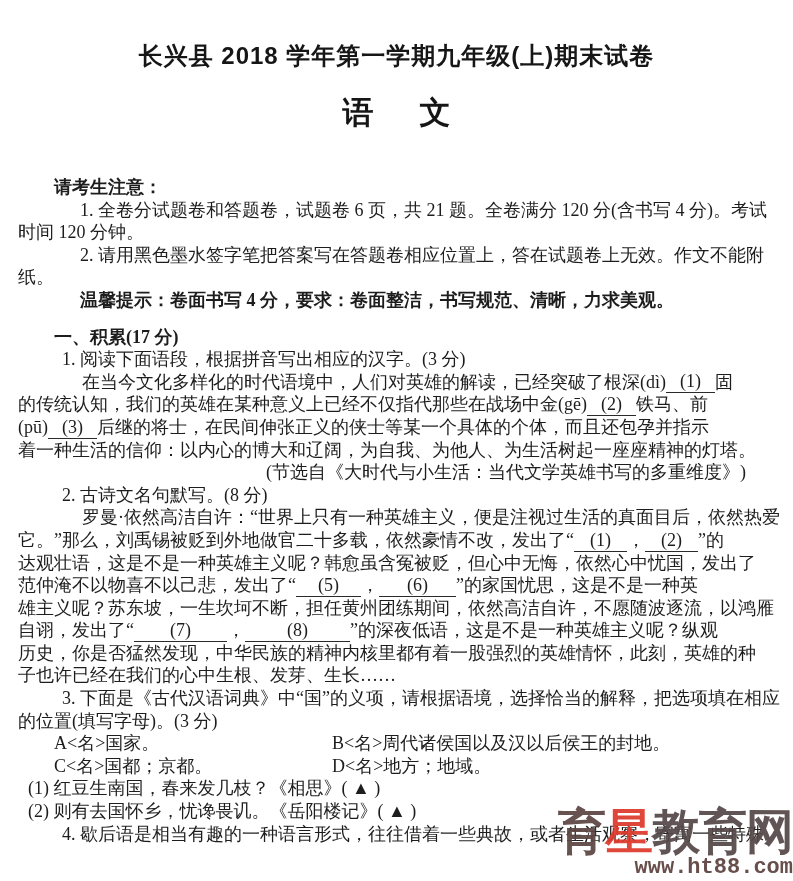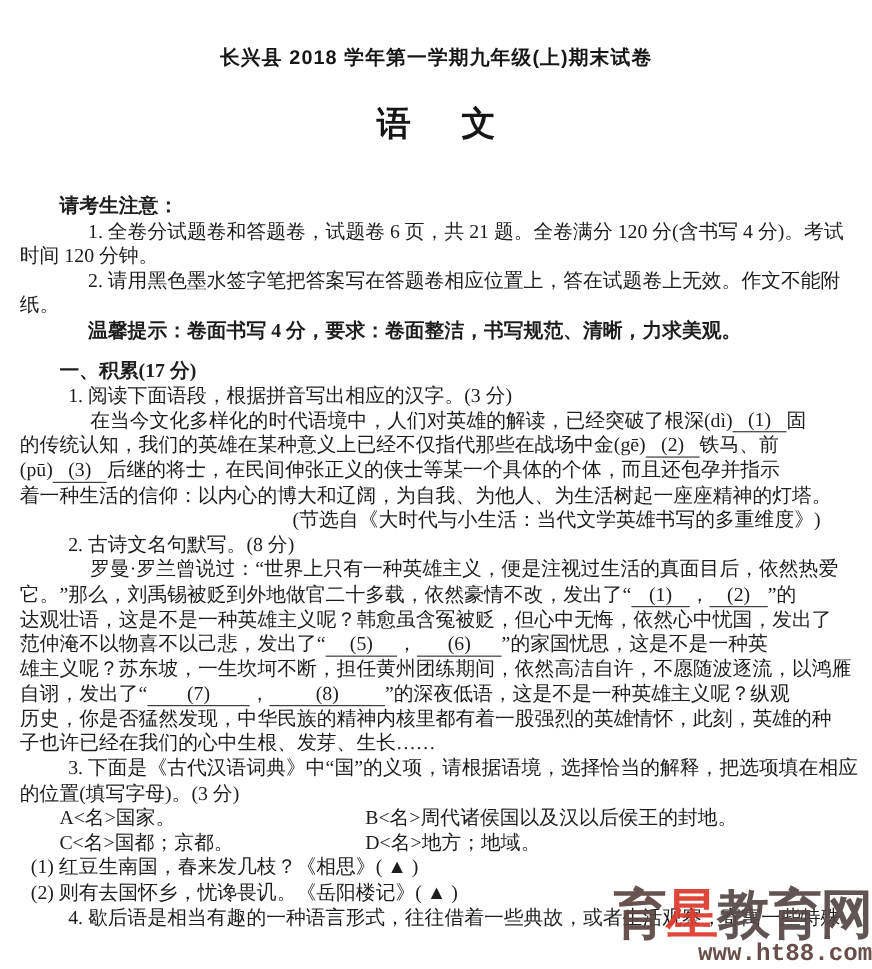--- a/index.html
+++ b/index.html
@@ -4,21 +4,21 @@
 <style>
   html,body{margin:0;padding:0;}
   body{
     width:793px;height:881px;overflow:hidden;position:relative;
     background:#ffffff;color:#1d1d1d;
     font-family:"Liberation Serif","DejaVu Serif",serif;
   }
   .title{
     position:absolute;top:40px;left:0;right:0;text-align:center;
     font-family:"Liberation Sans","DejaVu Sans",sans-serif;
-    font-weight:bold;font-size:18px;letter-spacing:1px;color:#161616;
+    font-weight:bold;font-size:24px;letter-spacing:1px;color:#161616;
   }
   .subject{
     position:absolute;top:92px;left:0;right:0;
     display:flex;justify-content:center;gap:46px;
     font-family:"Liberation Sans","DejaVu Sans",sans-serif;
     font-weight:bold;font-size:31px;color:#161616;
   }
   #doc{position:absolute;left:18px;top:176px;width:730px;font-size:18px;}
   .line{height:22.6px;line-height:22.6px;white-space:nowrap;}
   .bold{font-weight:bold;}
@@ -61,21 +61,21 @@
     <div class="line s-cont">纸。</div>
     <div class="line s-noticeItem bold">温馨提示：卷面书写 4 分，要求：卷面整洁，书写规范、清晰，力求美观。</div>
     <div class="line s-section bold">一、积累(17 分)</div>
     <div class="line s-question">1. 阅读下面语段，根据拼音写出相应的汉字。(3 分)</div>
     <div class="line s-para"><span>在当今文化多样化的时代语境中，人们对英雄的解读，已经突破了根深(dì)</span><span class="blank" style="padding: 0px 14px;">(1)</span><span>固</span></div>
     <div class="line s-cont"><span>的传统认知，我们的英雄在某种意义上已经不仅指代那些在战场中金(gē)</span><span class="blank" style="padding: 0px 14px;">(2)</span><span>铁马、前</span></div>
     <div class="line s-cont"><span>(pū)</span><span class="blank" style="padding: 0px 14px;">(3)</span><span>后继的将士，在民间伸张正义的侠士等某一个具体的个体，而且还包孕并指示</span></div>
     <div class="line s-cont">着一种生活的信仰：以内心的博大和辽阔，为自我、为他人、为生活树起一座座精神的灯塔。</div>
     <div class="line s-right">(节选自《大时代与小生活：当代文学英雄书写的多重维度》)</div>
     <div class="line s-question">2. 古诗文名句默写。(8 分)</div>
-    <div class="line s-para">罗曼·罗兰曾说过：“世界上只有一种英雄主义，便是注视过生活的真面目后，依然热爱</div>
+    <div class="line s-para">罗曼·依然高洁自许：“世界上只有一种英雄主义，便是注视过生活的真面目后，依然热爱</div>
     <div class="line s-cont"><span>它。”那么，刘禹锡被贬到外地做官二十多载，依然豪情不改，发出了“</span><span class="blank" style="padding: 0px 16px;">(1)</span><span>，</span><span class="blank" style="padding: 0px 16px;">(2)</span><span>”的</span></div>
     <div class="line s-cont">达观壮语，这是不是一种英雄主义呢？韩愈虽含冤被贬，但心中无悔，依然心中忧国，发出了</div>
     <div class="line s-cont"><span>范仲淹不以物喜不以己悲，发出了“</span><span class="blank" style="padding: 0px 22px;">(5)</span><span>，</span><span class="blank" style="padding: 0px 28px;">(6)</span><span>”的家国忧思，这是不是一种英</span></div>
     <div class="line s-cont">雄主义呢？苏东坡，一生坎坷不断，担任黄州团练期间，依然高洁自许，不愿随波逐流，以鸿雁</div>
     <div class="line s-cont"><span>自诩，发出了“</span><span class="blank" style="padding: 0px 36px;">(7)</span><span>，</span><span class="blank" style="padding: 0px 42px;">(8)</span><span>”的深夜低语，这是不是一种英雄主义呢？纵观</span></div>
     <div class="line s-cont">历史，你是否猛然发现，中华民族的精神内核里都有着一股强烈的英雄情怀，此刻，英雄的种</div>
     <div class="line s-cont">子也许已经在我们的心中生根、发芽、生长……</div>
     <div class="line s-question">3. 下面是《古代汉语词典》中“国”的义项，请根据语境，选择恰当的解释，把选项填在相应</div>
     <div class="line s-cont">的位置(填写字母)。(3 分)</div>
     <div class="line s-options"><span class="col1">A&lt;名&gt;国家。</span><span>B&lt;名&gt;周代诸侯国以及汉以后侯王的封地。</span></div>

